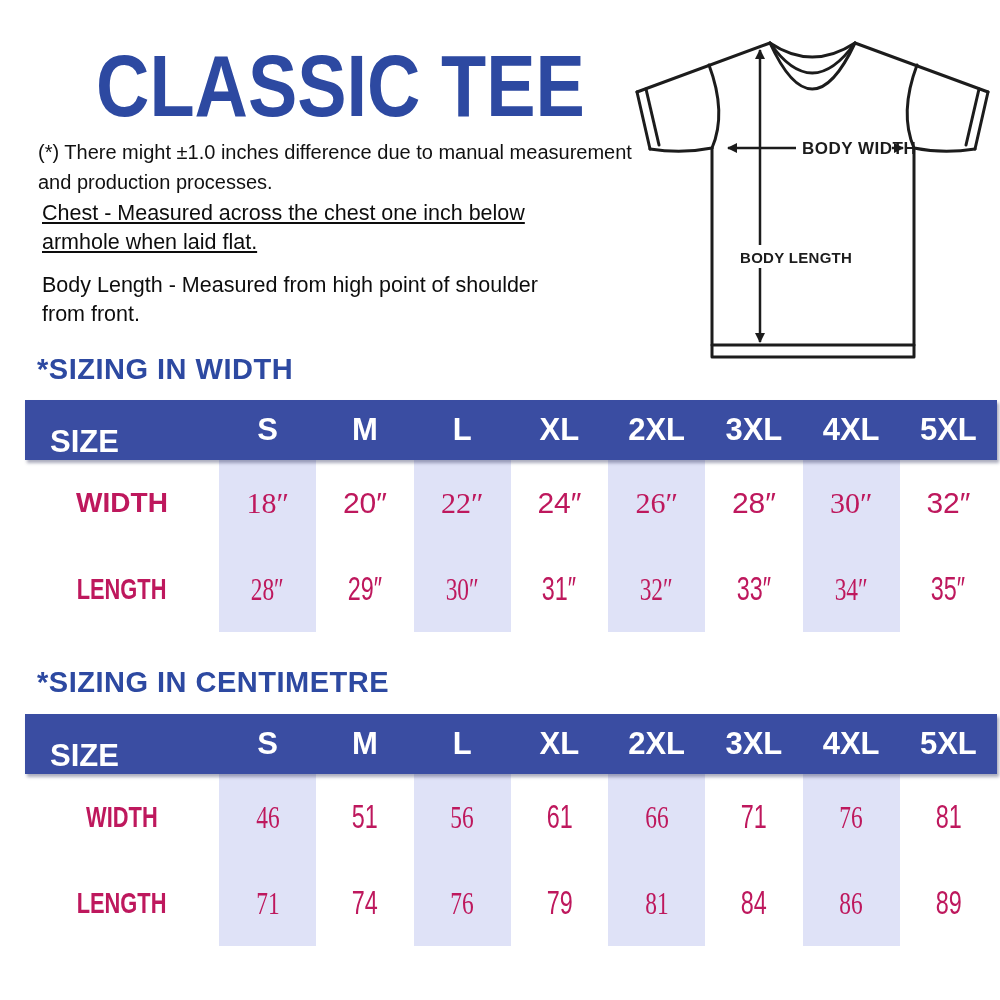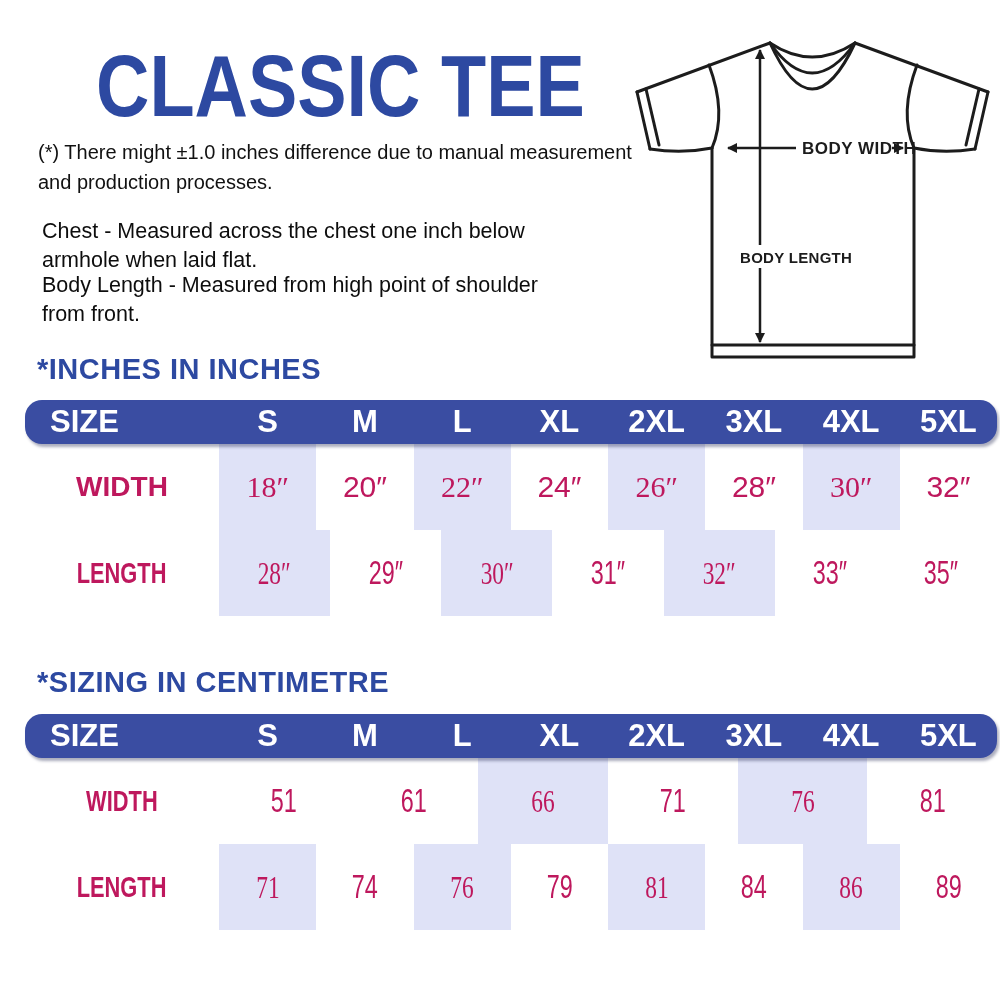--- a/index.html
+++ b/index.html
@@ -17,44 +17,43 @@
     transform:scaleX(0.84); transform-origin:0 0;
   }
   .disclaimer {
     position:absolute; left:26px; top:137px; width:660px;
     font-size:20px; line-height:30px; white-space:pre-line; color:#111;
   }
   .note {
     position:absolute; left:30px; width:580px;
     font-size:21.5px; line-height:29px; white-space:pre-line; color:#0d0d0d;
   }
-  .note-chest { top:217px; }
+  .note-chest { top:199px;text-decoration:underline; }
   .note-body  { top:271px; }
 
   .diagram { position:absolute; left:598px; top:18px; width:396px; height:350px; }
 
   .section-heading {
     position:absolute; left:25px;
     font-size:29px; font-weight:700; letter-spacing:0.5px; color:#2D49A1;
     white-space:nowrap;
   }
   .h-inches { top:353px; }
   .h-cm     { top:666px; }
 
   .size-table { position:absolute; left:13px; width:972px; }
   .t-inches { top:400px; }
   .t-cm     { top:714px; }
 
   .thead {
     position:relative; z-index:1;
-    display:flex; align-items:center; height:44px;
+    display:flex; align-items:flex-end; height:60px;
     background:#3A4DA2; color:#fff;
     font-weight:700; font-size:31px;
     box-shadow:2px 3px 3px rgba(45,50,90,0.40);
-    border-radius:17px;
   }
   .size-col { flex:0 0 194px; width:194px; padding-left:25px; }
   .col {
     flex:1 1 0; height:100%;
     display:flex; align-items:center; justify-content:center;
     text-align:center;
   }
   .trow { display:flex; align-items:flex-start; height:86px; font-size:30px; color:#be185d; }
   .trow .size-col {
     font-weight:700; font-size:28px; padding-left:0;
@@ -106,21 +105,21 @@
         <line x1="150" y1="178" x2="150" y2="324" marker-end="url(#arr)"></line>
         <line x1="186" y1="130" x2="118" y2="130" marker-end="url(#arr)"></line>
         <line x1="282" y1="130" x2="293" y2="130" marker-end="url(#arr)"></line>
       </g>
       <rect x="126" y="227" width="96" height="23" fill="#ffffff"></rect>
       <text x="130" y="245" font-size="15" font-weight="bold" letter-spacing="0.3" fill="#1c1c1c" font-family="Liberation Sans, sans-serif">BODY LENGTH</text>
       <text x="192" y="136" font-size="17" font-weight="bold" letter-spacing="0.5" fill="#1c1c1c" font-family="Liberation Sans, sans-serif">BODY WIDTH</text>
     </svg>
   </div>
 
-  <h2 class="section-heading h-inches">*INCHES IN INCHES</h2>
+  <h2 class="section-heading h-inches">*SIZING IN WIDTH</h2>
 
   <div class="size-table t-inches">
     <div class="thead">
       <div class="size-col">SIZE</div>
       <div class="col">S</div>
       <div class="col">M</div>
       <div class="col">L</div>
       <div class="col">XL</div>
       <div class="col">2XL</div>
       <div class="col">3XL</div>
@@ -171,20 +170,23 @@
         </div>
       <div class="col">
           <span class="cond">31″</span>
         </div>
       <div class="col hl">
           <span class="cond">32″</span>
         </div>
       <div class="col">
           <span class="cond">33″</span>
         </div>
+      <div class="col hl">
+          <span class="cond">34″</span>
+        </div>
       <div class="col">
           <span class="cond">35″</span>
         </div>
     </div>
   </div>
 
   <h2 class="section-heading h-cm">*SIZING IN CENTIMETRE</h2>
 
   <div class="size-table t-cm">
     <div class="thead">
@@ -195,23 +197,29 @@
       <div class="col">XL</div>
       <div class="col">2XL</div>
       <div class="col">3XL</div>
       <div class="col">4XL</div>
       <div class="col">5XL</div>
     </div>
     <div class="trow">
       <div class="size-col">
           <span class="cond">WIDTH</span>
         </div>
+      <div class="col hl">
+          <span class="cond">46</span>
+        </div>
       <div class="col">
           <span class="cond">51</span>
         </div>
+      <div class="col hl">
+          <span class="cond">56</span>
+        </div>
       <div class="col">
           <span class="cond">61</span>
         </div>
       <div class="col hl">
           <span class="cond">66</span>
         </div>
       <div class="col">
           <span class="cond">71</span>
         </div>
       <div class="col hl">

